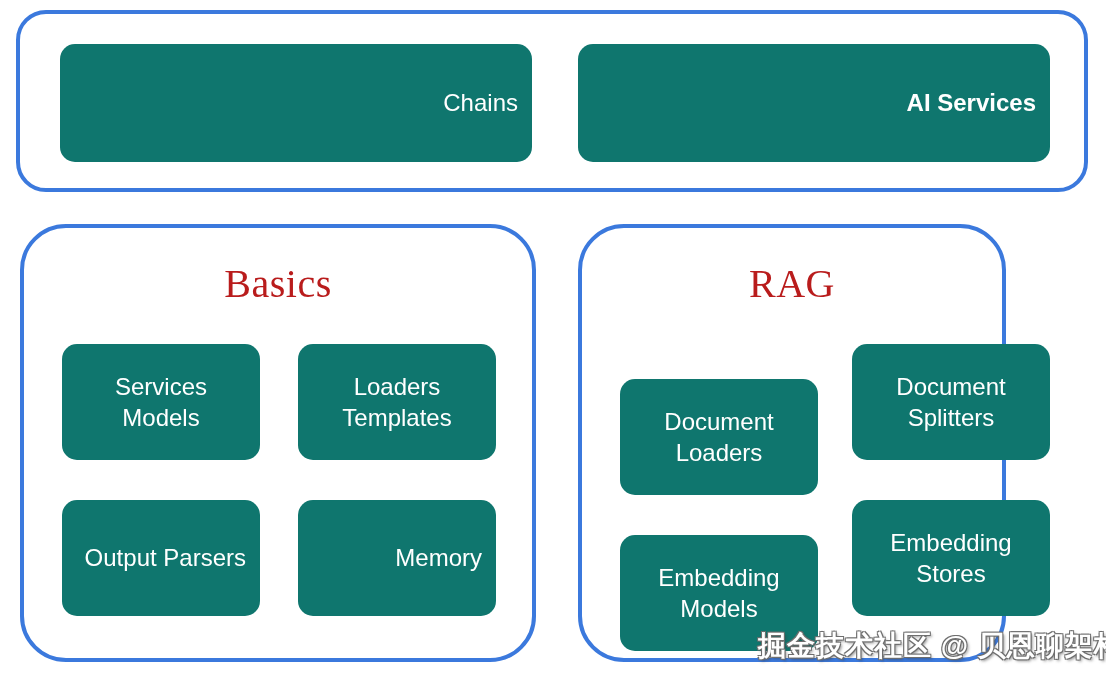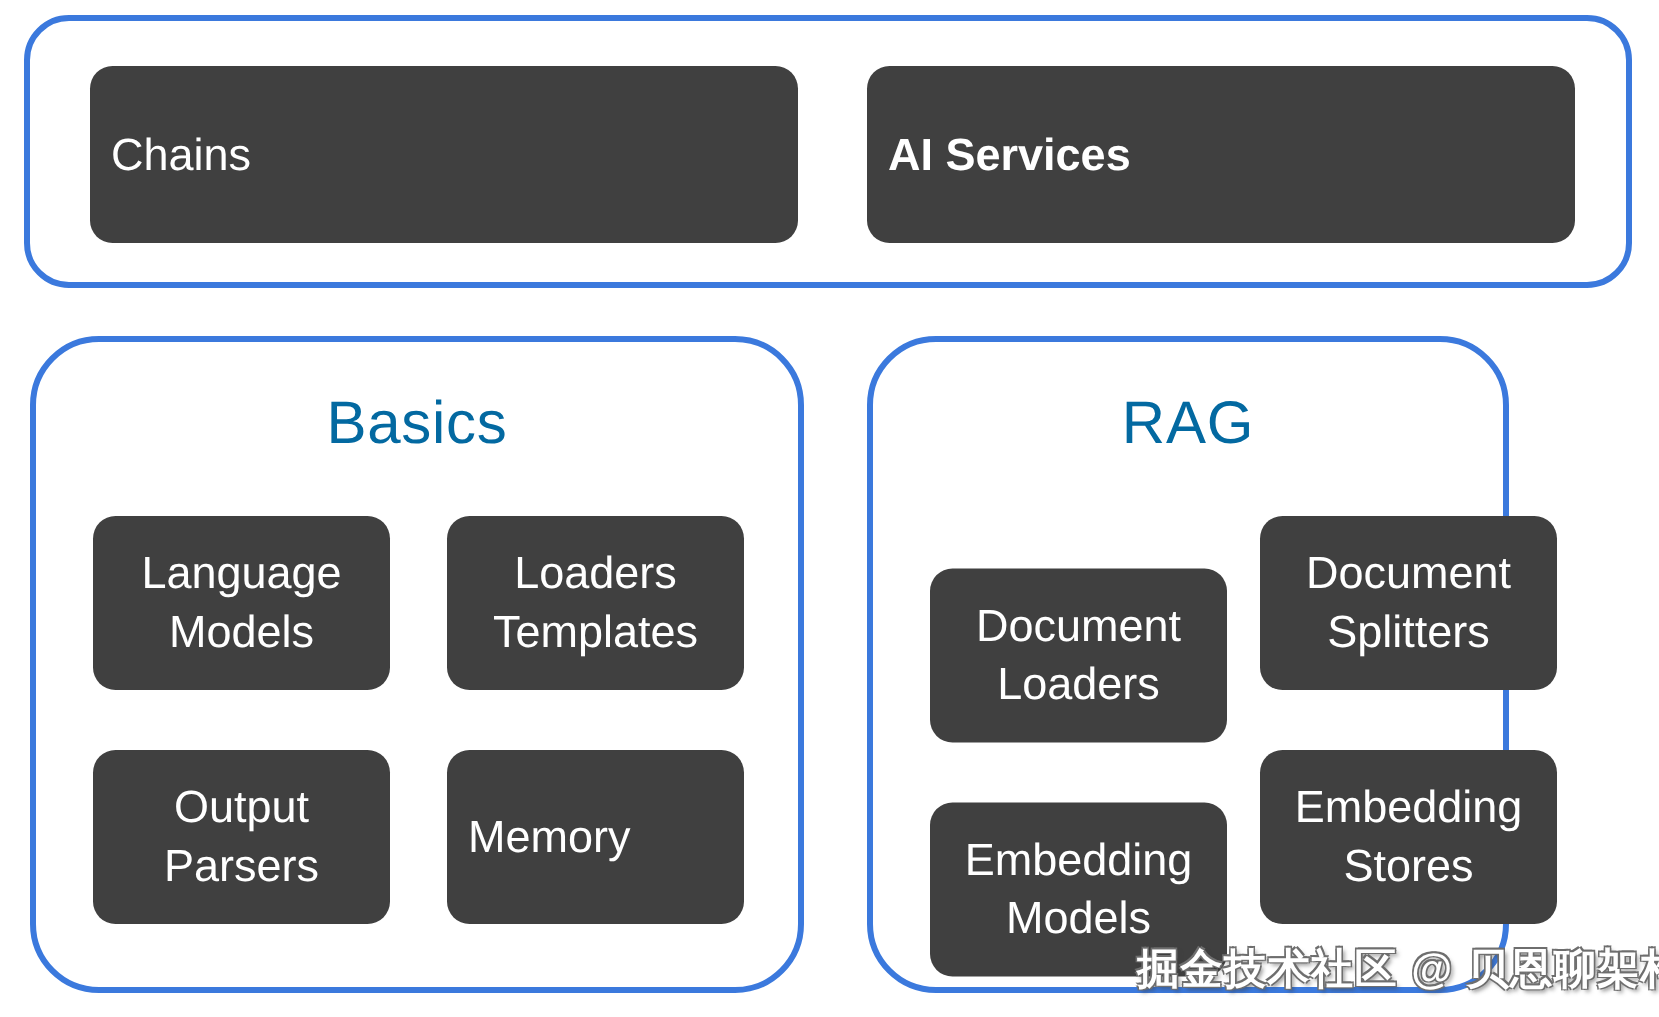--- a/index.html
+++ b/index.html
@@ -37,59 +37,60 @@
   }
   #rag-group {
     left: 578px;
     top: 224px;
     width: 428px;
     height: 438px;
     border-radius: 46px;
   }
   .shape {
     position: absolute;
-    background: #404040;
+    background: #0f766e;
     color: #ffffff;
     border-radius: 15px;
     display: flex;
     align-items: center;
-    justify-content: flex-start;
+    justify-content: flex-end;
     text-align: center;
-    font-size: 30px;
+    font-size: 24px;
     line-height: 1.3;
     padding: 0 14px;
     box-sizing: border-box;
   }
   .top-shape {
     top: 30px;
     width: 472px;
     height: 118px;
   }
   #chains-box   { left: 40px; }
   #services-box { left: 558px; font-weight: bold; }
   .group-title {
     position: absolute;
     top: 32px;
     left: 0;
     right: 0;
     text-align: center;
     font-size: 40px;
-    color: #0369a1;
+    color: #b91c1c;
     letter-spacing: 0.5px;
+    font-family: Liberation Serif, serif;
   }
   .cell {
     width: 198px;
     height: 116px;
   }
   .row1 { top: 116px; }
   .row2 { top: 272px; }
   .colA { left: 38px;  }
   .colB { left: 274px; }
   .colC { left: 38px; margin-top: 35px;  }
-  .colD { left: 258px; }
+  .colD { left: 270px; }
   #watermark {
     position: absolute;
     left: 758px;
     top: 627px;
     font-size: 28px;
     font-weight: 700;
     color: #ffffff;
     white-space: nowrap;
     letter-spacing: 1px;
     text-shadow:
@@ -110,21 +111,21 @@
       <span>Chains</span>
     </div>
     <div id="services-box" class="shape top-shape">
       <span>AI Services</span>
     </div>
   </div>
 
   <div id="basics-group" class="outline-group">
     <div class="group-title">Basics</div>
     <div class="shape cell row1 colA">
-      <span>Language Models</span>
+      <span>Services Models</span>
     </div>
     <div class="shape cell row1 colB">
       <span>Loaders Templates</span>
     </div>
     <div class="shape cell row2 colB">
       <span>Memory</span>
     </div>
     <div class="shape cell row2 colA">
       <span>Output Parsers</span>
     </div>

